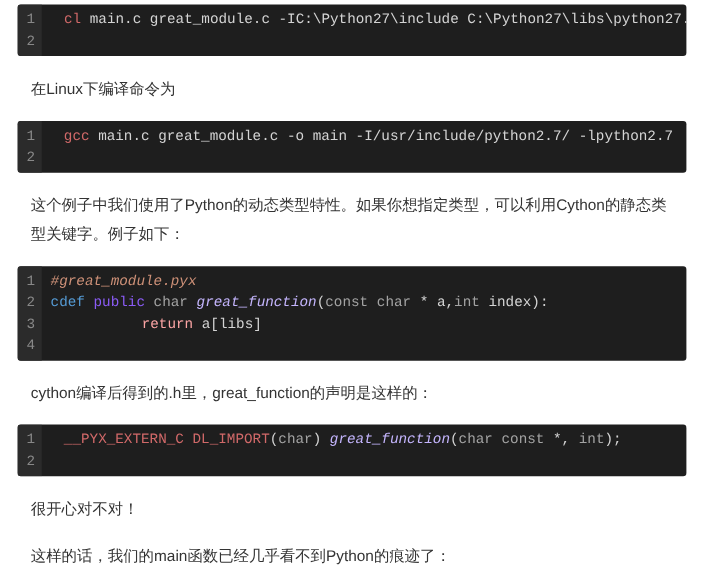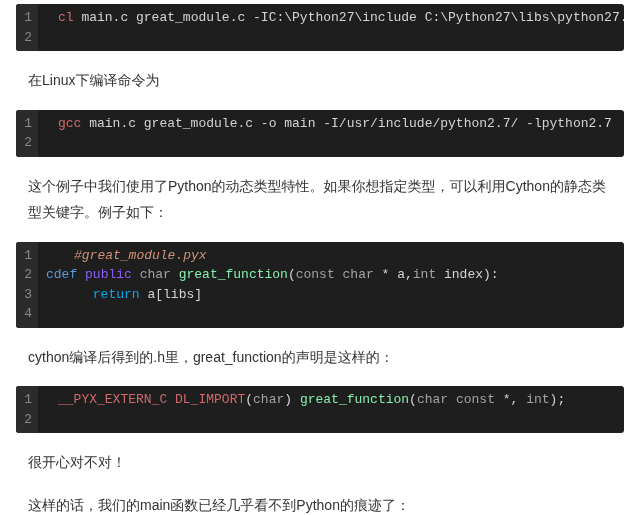--- a/index.html
+++ b/index.html
@@ -30,27 +30,27 @@
     min-width: 12px;
   }
   .code {
     padding: 4px 8px;
     white-space: pre;
     color: #d4d4d4;
     overflow-x: auto;
     flex: 1;
   }
   .tk-red    { color: #d16969; margin-left: 12px; }
-  .tk-cmd    { color: #86efac; }
+  .tk-cmd    { color: #c4b5fd; font-style: italic; }
   .tk-plain  { color: #d4d4d4; }
   .tk-blue   { color: #569cd6; }
   .tk-bblue  { color: #8b5cf6; }
   .tk-dblue  { color: #a3a3a3; }
-  .tk-cyan   { color: #0ea5e9; }
-  .tk-orange { color: #ce9178; font-style: italic; margin-left: 28px; }
+  .tk-cyan   { color: #fca5a5; margin-left: 36px; }
+  .tk-orange { color: #ce9178; font-style: italic; }
   .para { margin: 16px 12px; }
 </style>
 </head>
 <body>
 
 <div class="code-block">
   <div class="gutter">
       <div>1</div>
       <div>2</div>
     </div>

